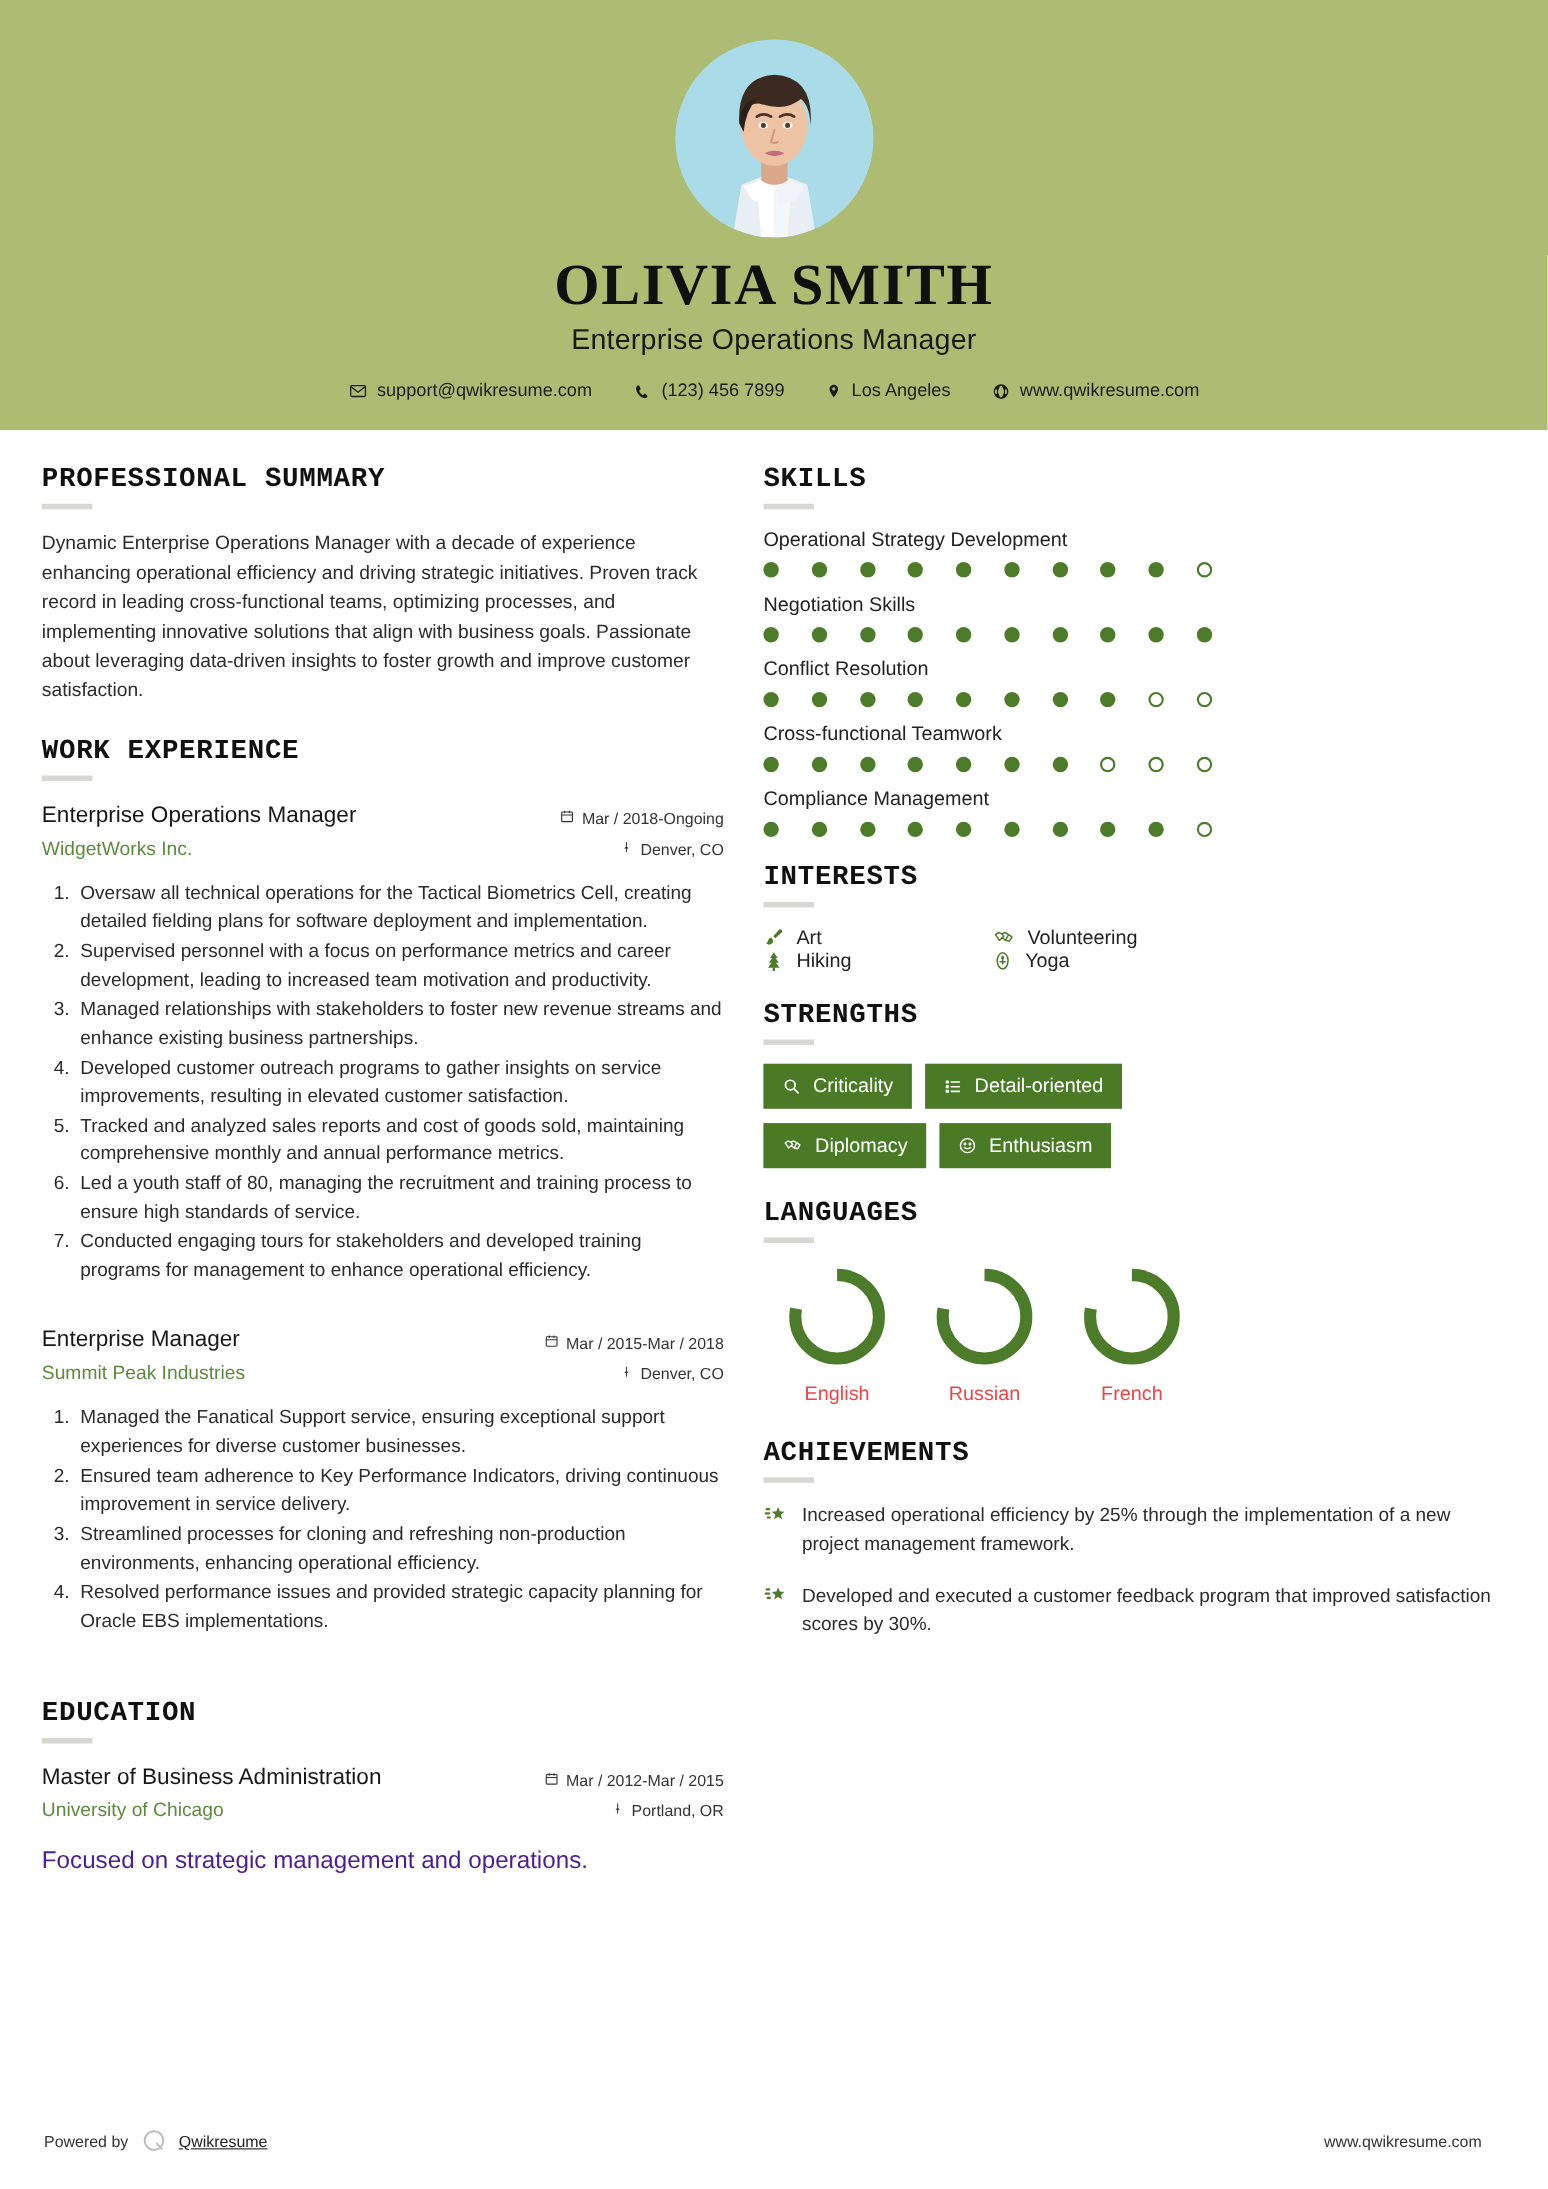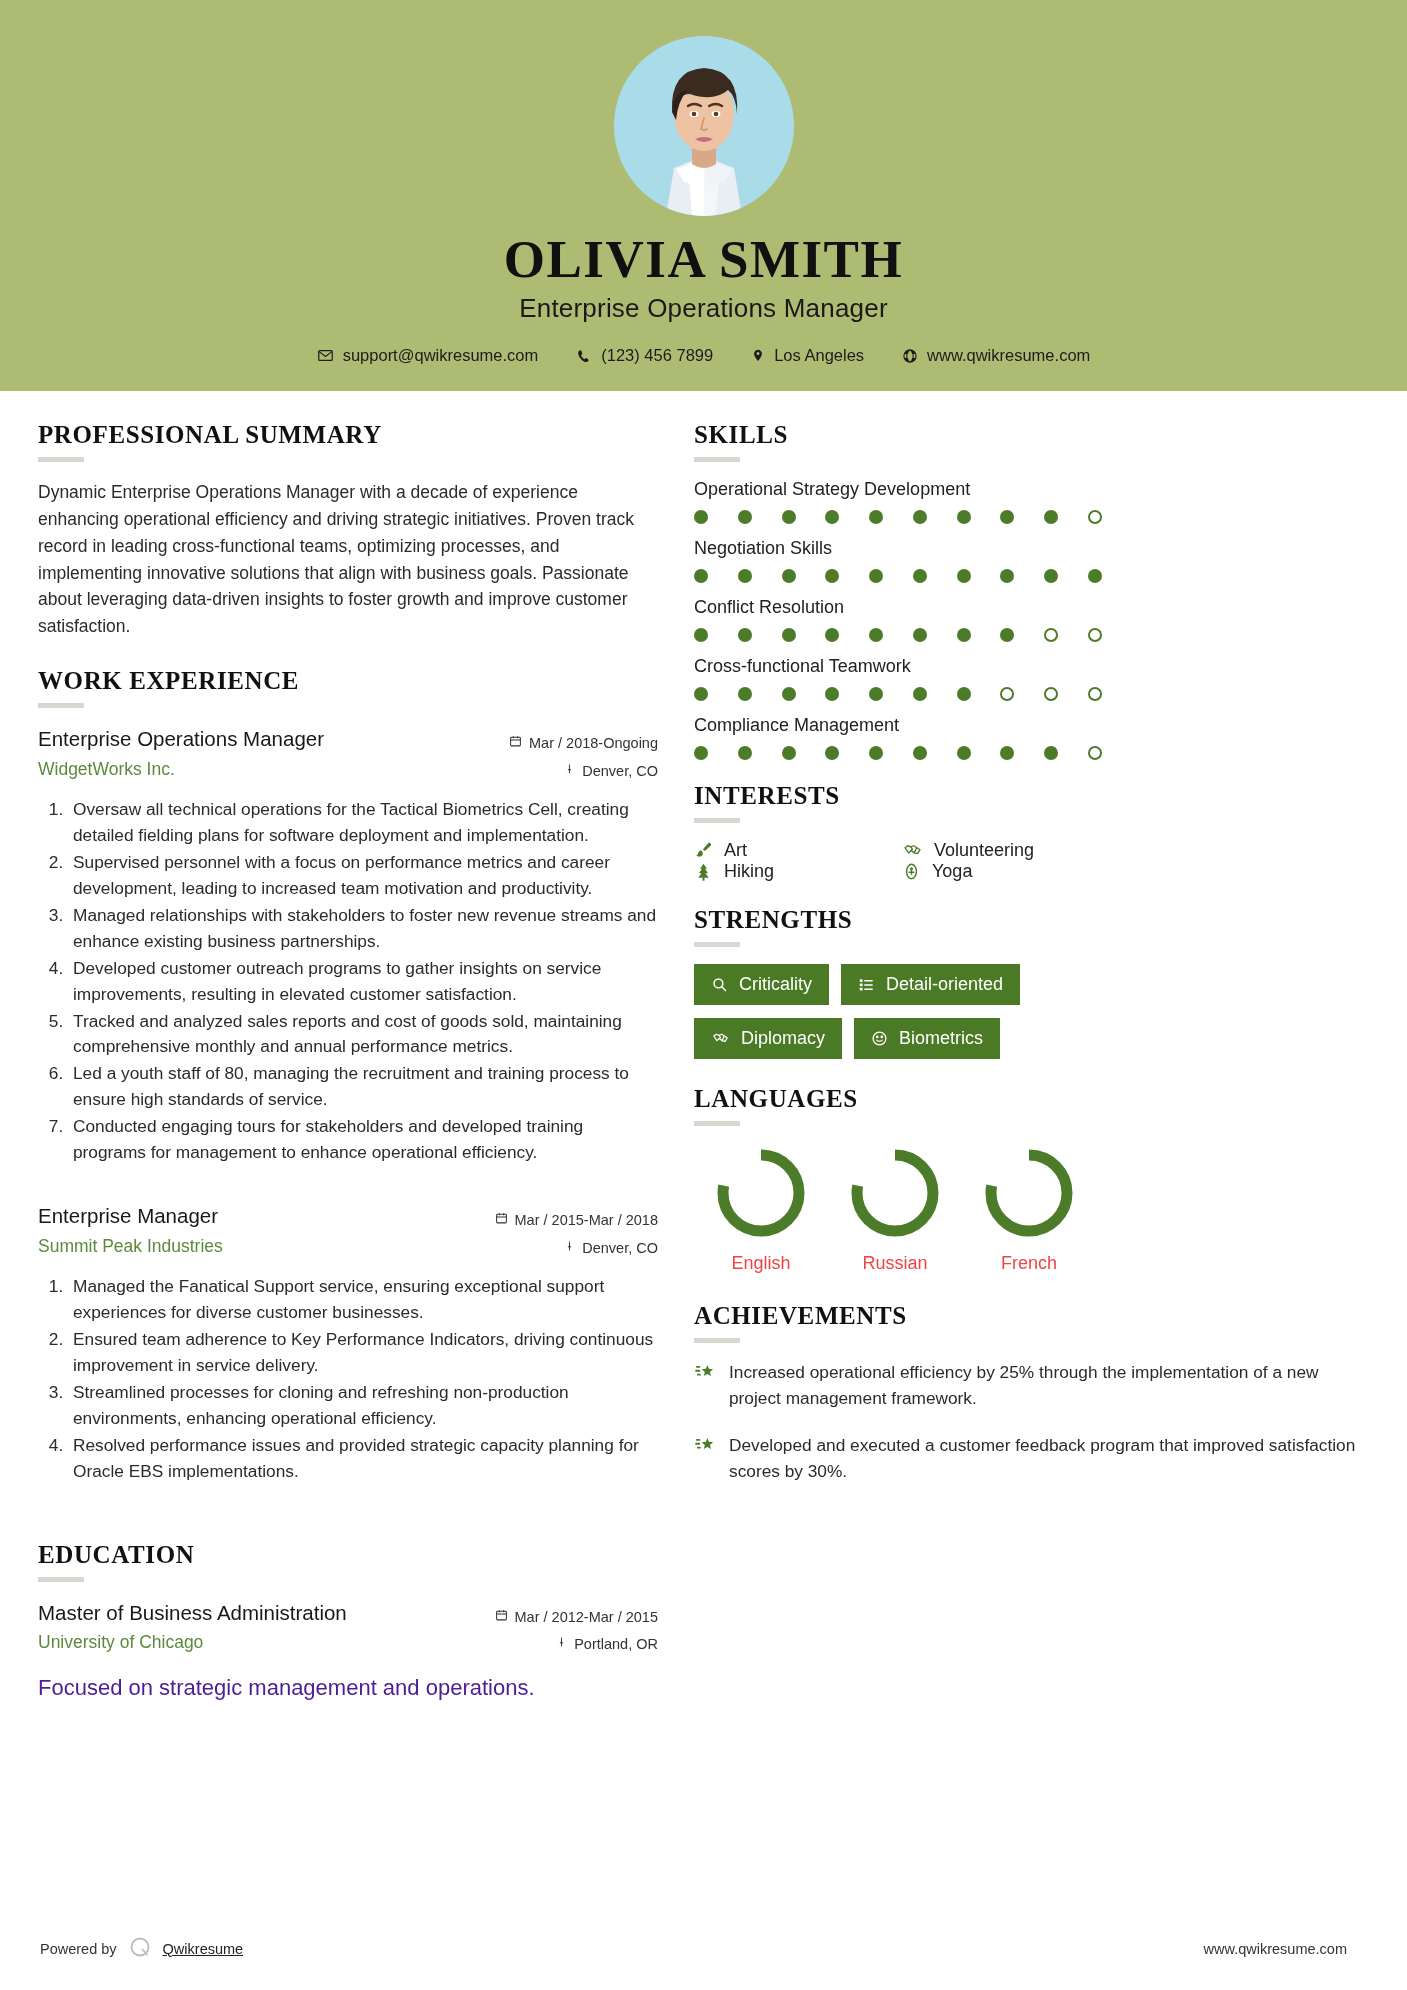--- a/index.html
+++ b/index.html
@@ -69,21 +69,21 @@
   .body-cols {
     display: flex;
     padding: 30px 38px 0 38px;
     gap: 36px;
     flex: 1;
   }
   .col-left { width: 620px; flex: 0 0 620px; }
   .col-right { flex: 1; }
 
   .section-title {
-    font-family: Liberation Serif, serif;
+    font-family: Liberation Mono, monospace;
     font-weight: bold;
     font-size: 25px;
     letter-spacing: 0.6px;
     color: #111111;
     text-transform: uppercase;
   }
   .section-rule {
     width: 46px;
     height: 5px;
     background: #d8d8d2;
@@ -626,21 +626,21 @@
             </span>
             <span class="strength-badge">
               <span>
                 <svg width="17" height="17" viewBox="0 0 24 24" fill="none" stroke="#ffffff" stroke-width="1.8">
                   <circle cx="12" cy="12" r="9"></circle>
                   <circle cx="8.8" cy="9.8" r="1" fill="#ffffff"></circle>
                   <circle cx="15.2" cy="9.8" r="1" fill="#ffffff"></circle>
                   <path d="M8 14.3 Q12 17.6 16 14.3" stroke-linecap="round"></path>
                 </svg>
               </span>
-              <span>Biometrics</span>
+              <span>Enthusiasm</span>
             </span>
           </div>
         </div>
       </div>
 
       <div style="margin-top:26px;">
         <div class="section-title">LANGUAGES</div>
         <div class="section-rule"></div>
         <div class="lang-row" id="lang-row">
             <div class="lang-item">

